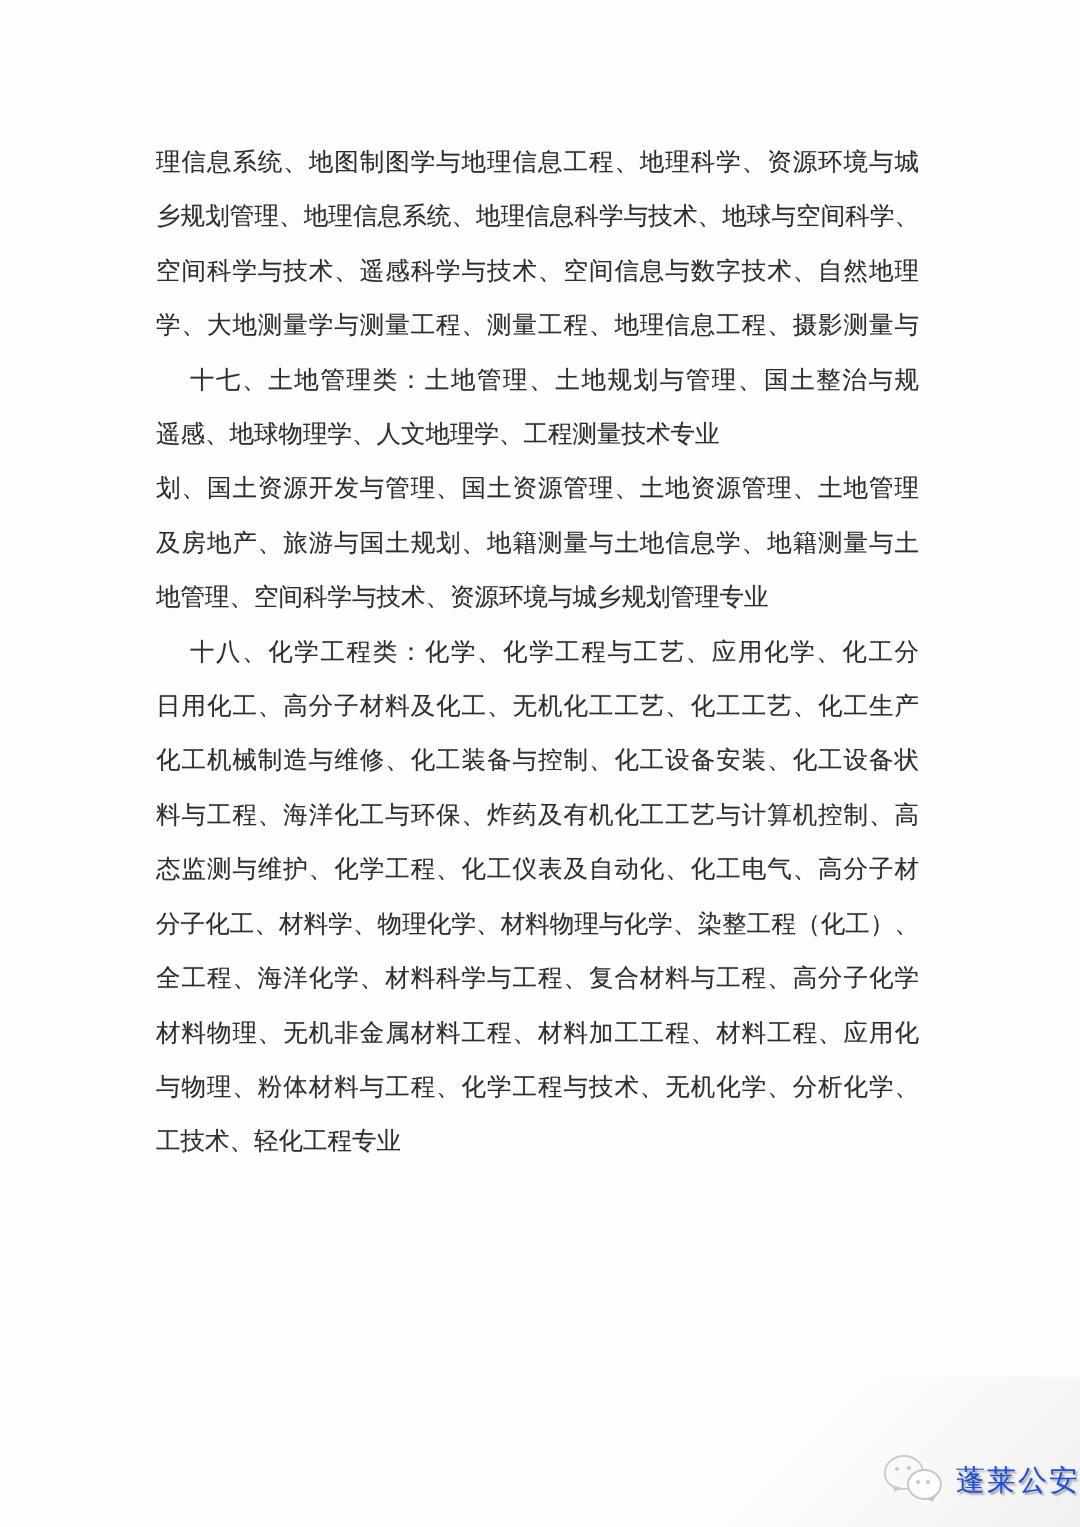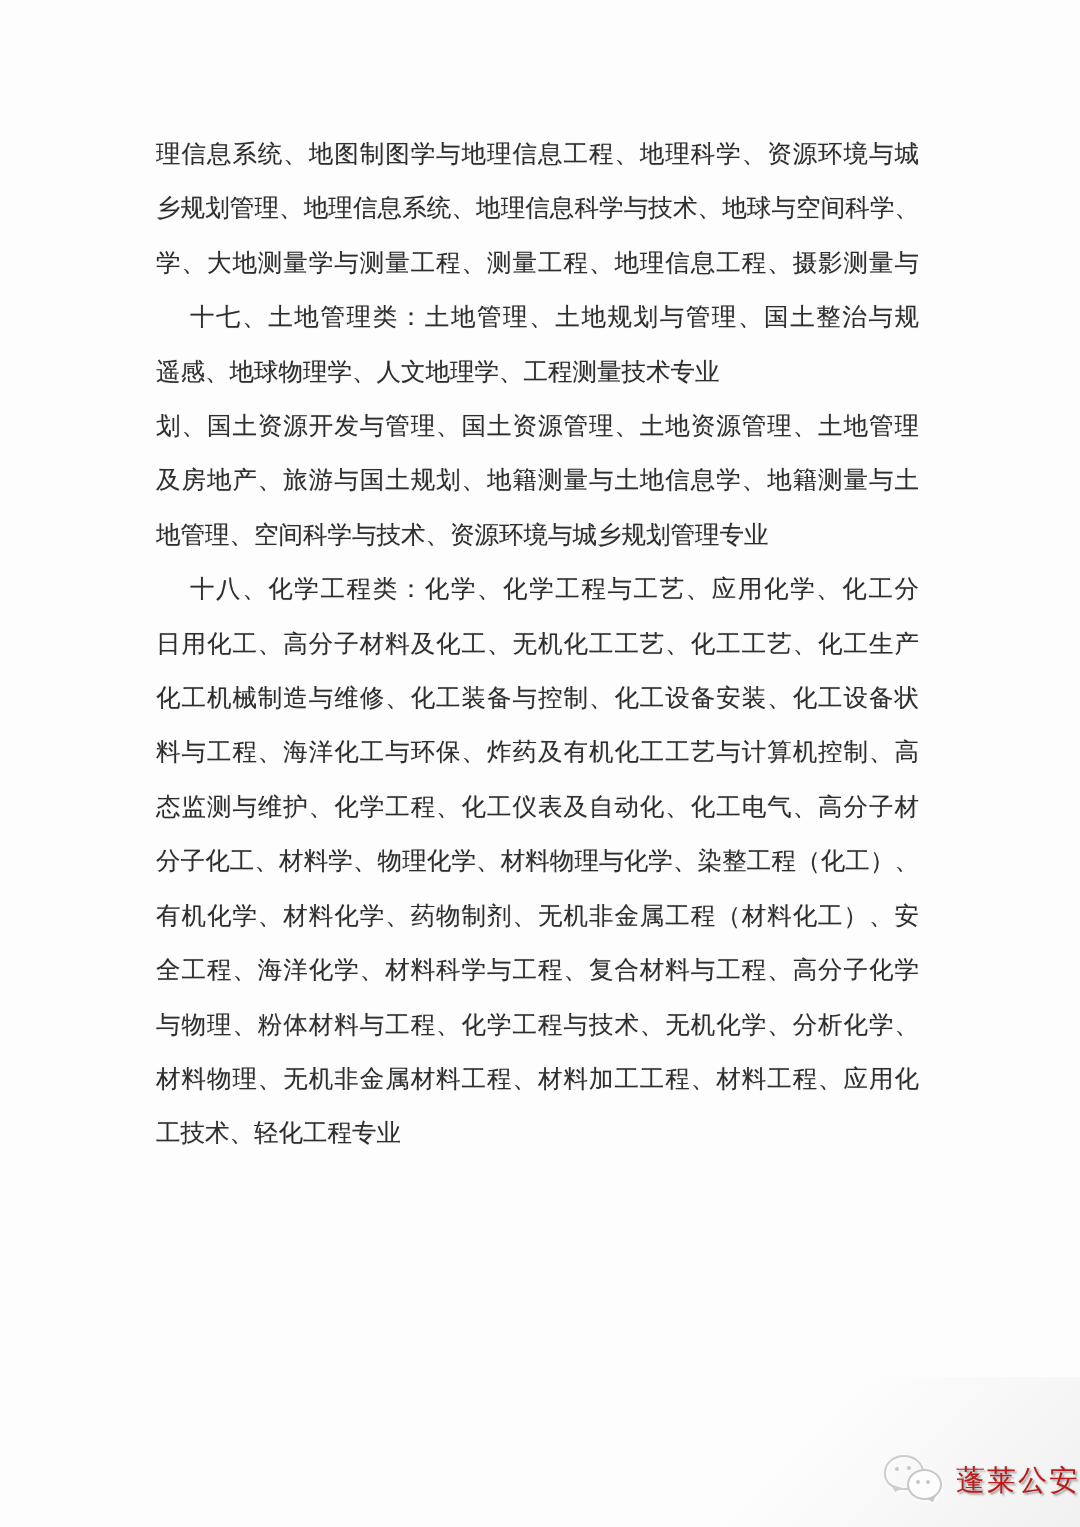--- a/index.html
+++ b/index.html
@@ -10,21 +10,21 @@
     font-family:"Liberation Serif","DejaVu Serif",serif;
   }
   .page{
     position:relative;
     width:1080px;height:1527px;
     background:#fdfdfd;
   }
   
   .doc{
     position:absolute;
-    left:156px;top:127px;
+    left:156px;top:135px;
     width:763px;
     color:#2e2e2e;
     font-size:24.5px;
     line-height:54.4px;
     text-shadow:0 0 1px rgba(70,70,70,.35);
   }
   .line{
     text-align:justify;
     white-space:normal;
   }
@@ -82,49 +82,49 @@
   .wx .e{
     position:absolute;width:4px;height:4px;border-radius:50%;background:#c7c7c7;
   }
   .wx .b1 .e1{left:9px;top:10px;}
   .wx .b1 .e2{left:21px;top:9px;}
   .wx .b2 .e1{left:7px;top:9px;}
   .wx .b2 .e2{left:17px;top:9px;}
   .wm-text{
     font-size:29px;
     letter-spacing:2px;
-    color:#b91c1c;
+    color:#1d4ed8;
     text-shadow:2px 2px 2px #a0a0a0, -1px -1px 1px #ececec;
     white-space:nowrap;
   }
 </style>
 </head>
 <body>
 
 <div class="page">
 
   <div id="doc" class="doc">
       <div class="line j">理信息系统、地图制图学与地理信息工程、地理科学、资源环境与城</div>
       <div class="line j">乡规划管理、地理信息系统、地理信息科学与技术、地球与空间科学、</div>
+      <div class="line j">空间科学与技术、遥感科学与技术、空间信息与数字技术、自然地理</div>
       <div class="line j">学、大地测量学与测量工程、测量工程、地理信息工程、摄影测量与</div>
       <div class="line indent j">十七、土地管理类：土地管理、土地规划与管理、国土整治与规</div>
       <div class="line">遥感、地球物理学、人文地理学、工程测量技术专业</div>
       <div class="line j">划、国土资源开发与管理、国土资源管理、土地资源管理、土地管理</div>
       <div class="line j">及房地产、旅游与国土规划、地籍测量与土地信息学、地籍测量与土</div>
       <div class="line">地管理、空间科学与技术、资源环境与城乡规划管理专业</div>
       <div class="line indent j">十八、化学工程类：化学、化学工程与工艺、应用化学、化工分</div>
       <div class="line j">日用化工、高分子材料及化工、无机化工工艺、化工工艺、化工生产</div>
       <div class="line j">化工机械制造与维修、化工装备与控制、化工设备安装、化工设备状</div>
       <div class="line j">料与工程、海洋化工与环保、炸药及有机化工工艺与计算机控制、高</div>
       <div class="line j">态监测与维护、化学工程、化工仪表及自动化、化工电气、高分子材</div>
       <div class="line j">分子化工、材料学、物理化学、材料物理与化学、染整工程（化工）、</div>
-      <div class="line j">有机化学、材料化学、药物制剂、无机非金属工程（材料化工）、安</div>
       <div class="line j">全工程、海洋化学、材料科学与工程、复合材料与工程、高分子化学</div>
+      <div class="line j">材料物理、无机非金属材料工程、材料加工工程、材料工程、应用化</div>
       <div class="line j">与物理、粉体材料与工程、化学工程与技术、无机化学、分析化学、</div>
-      <div class="line j">材料物理、无机非金属材料工程、材料加工工程、材料工程、应用化</div>
       <div class="line">工技术、轻化工程专业</div>
     </div>
 
   <div class="corner-shade"></div>
 
   <div class="watermark">
     <span class="wx">
       <span class="b1">
         <i class="e e1"></i>
           <i class="e e2"></i>

